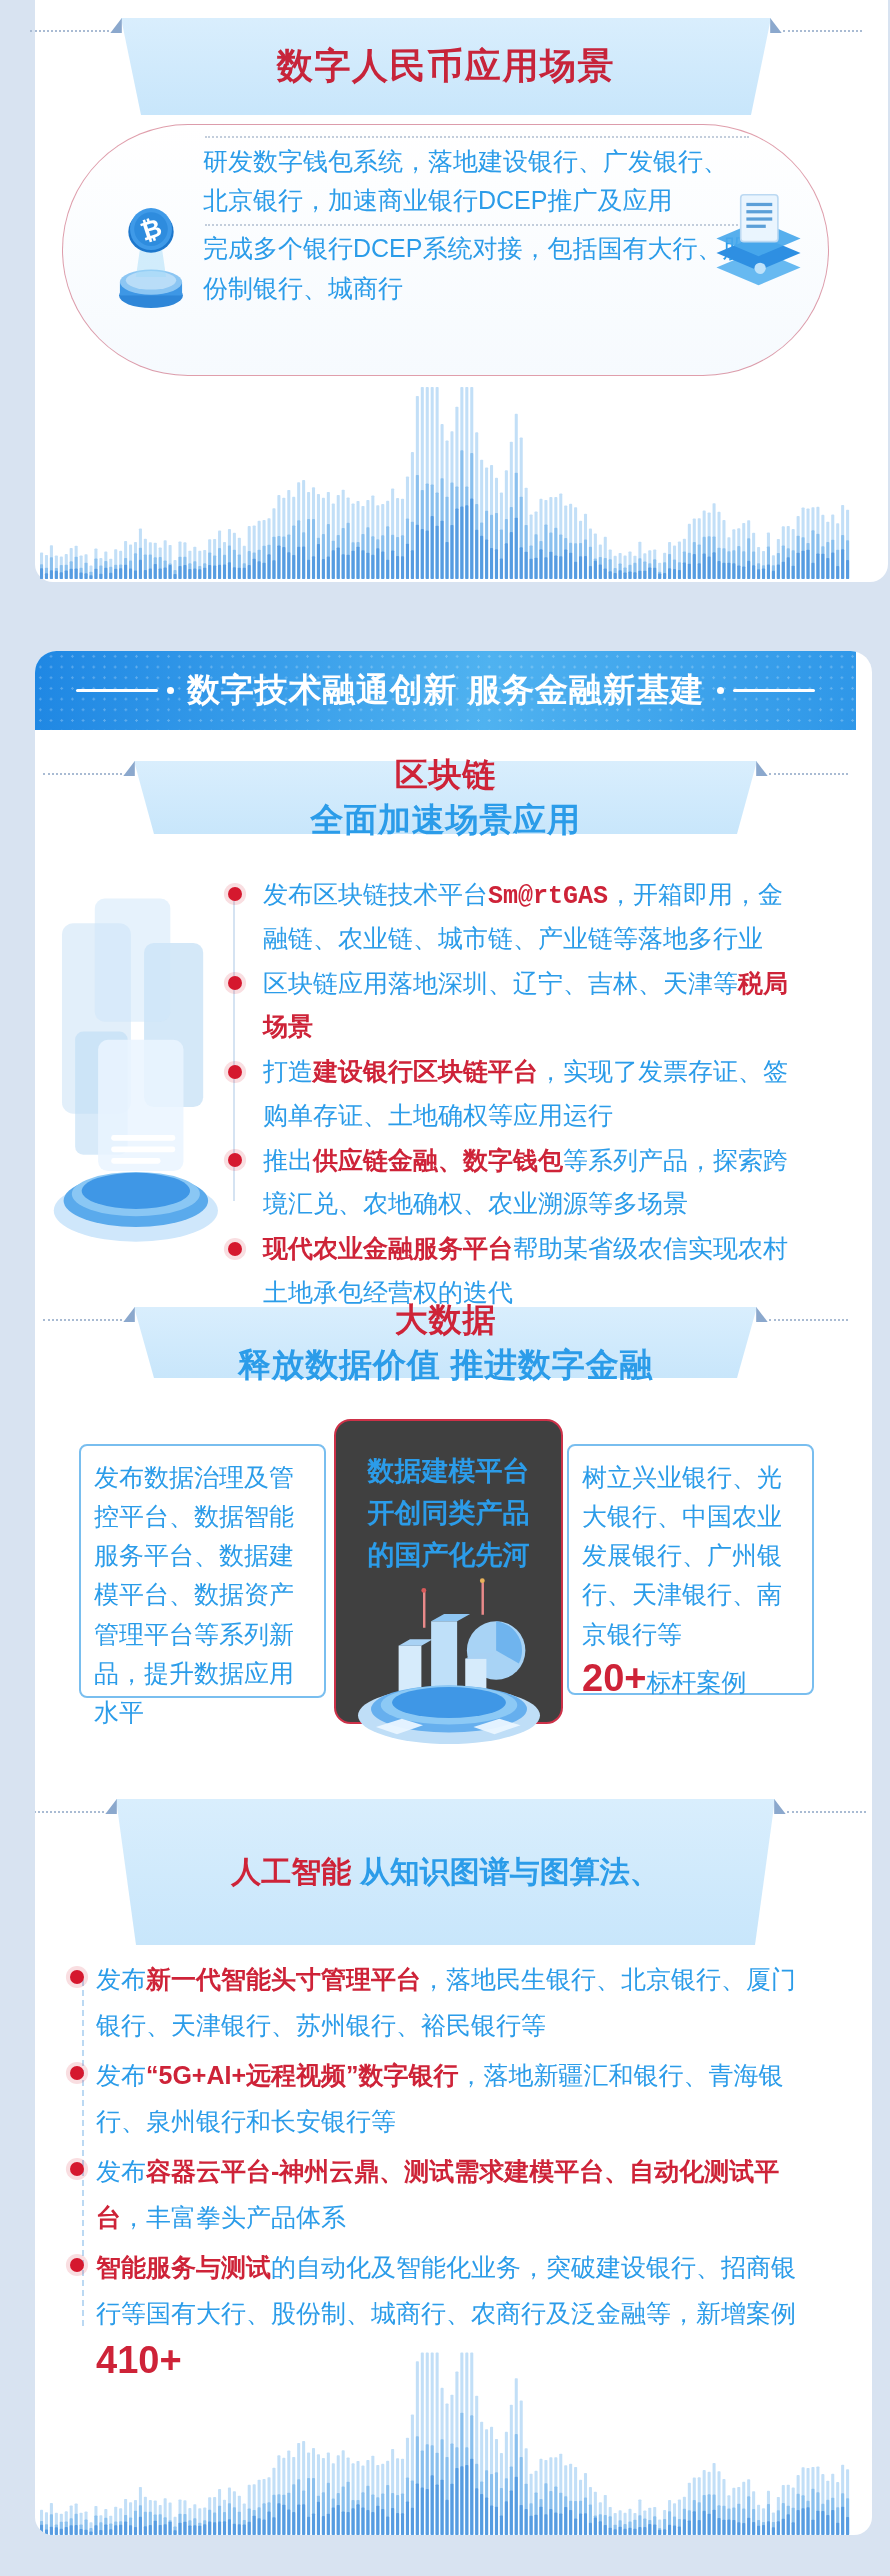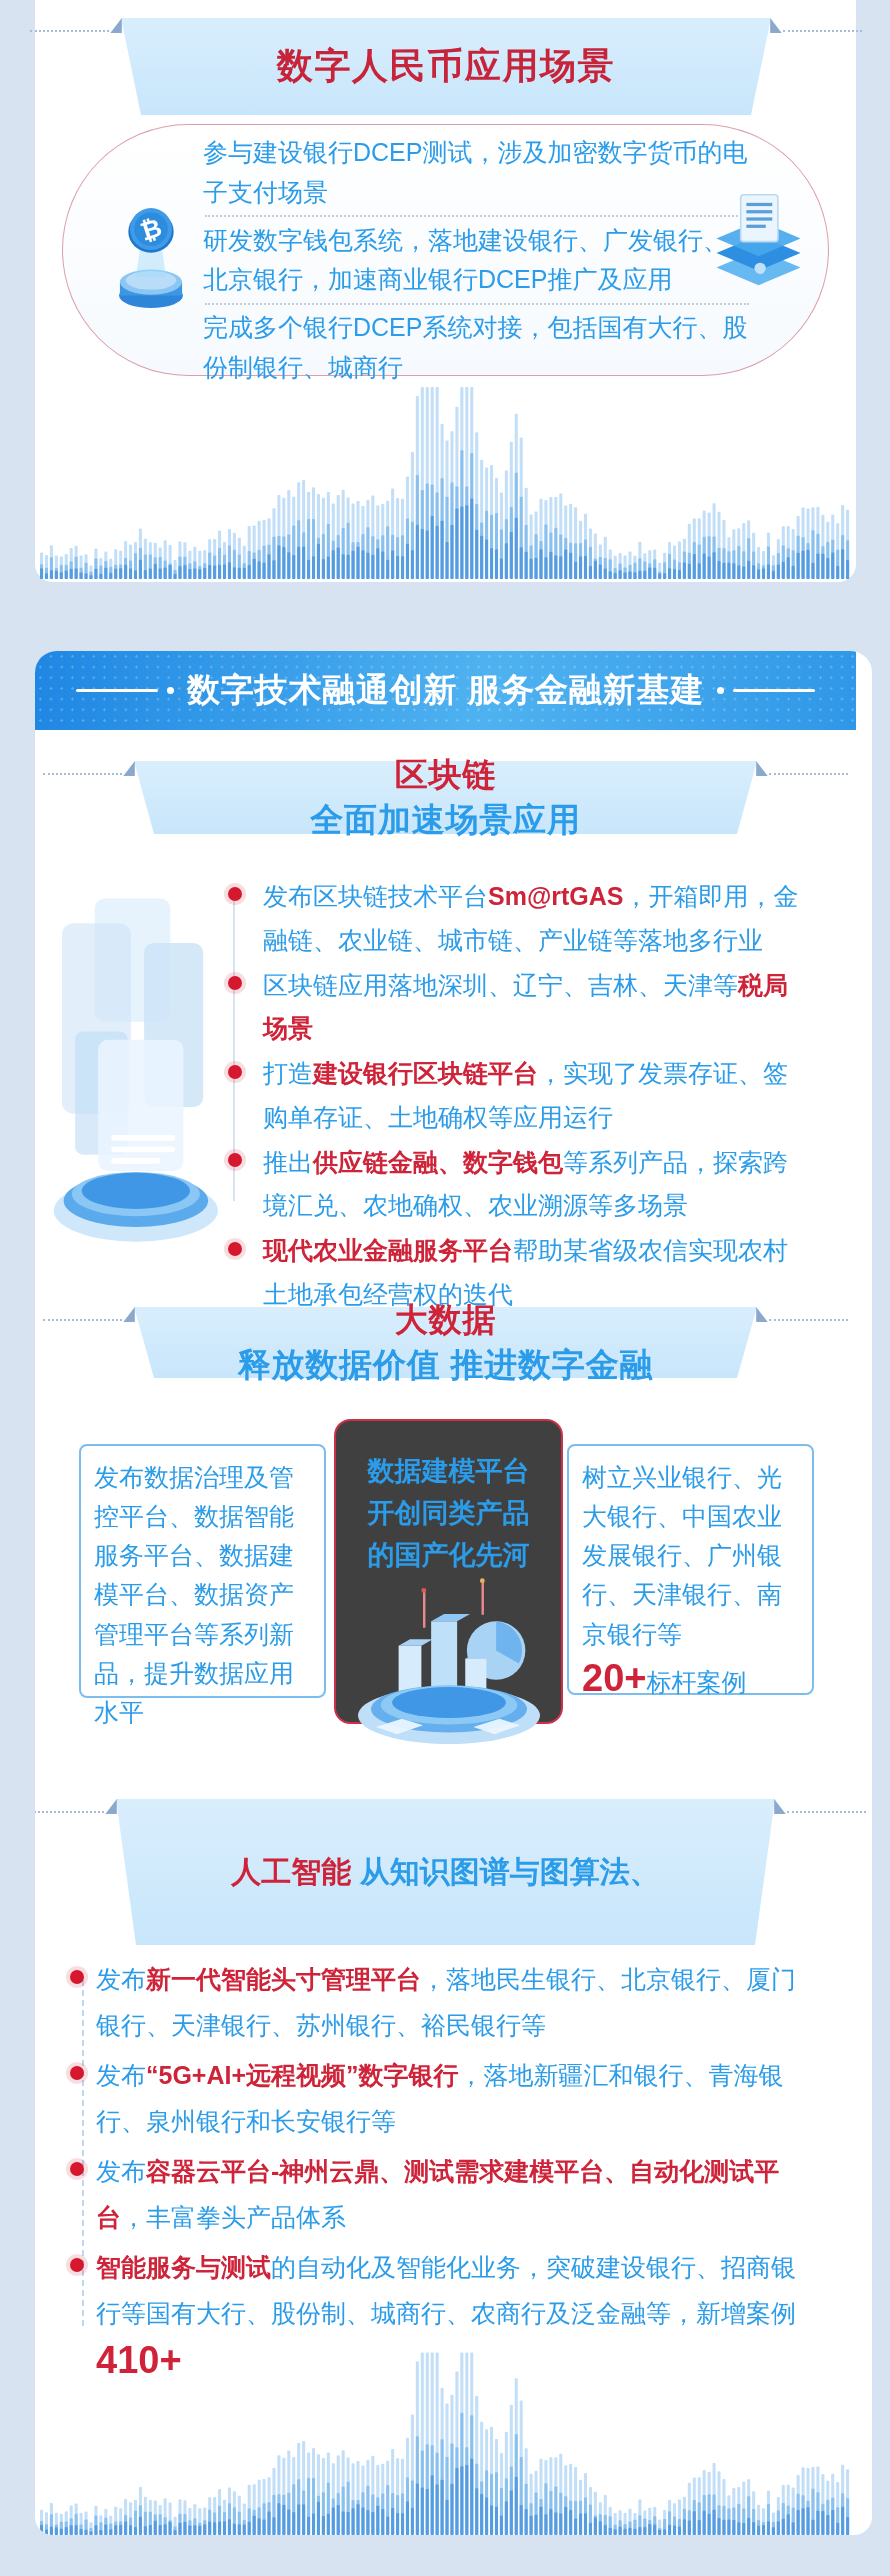--- a/index.html
+++ b/index.html
@@ -3,21 +3,21 @@
 <meta charset="utf-8">
 <style>
   html,body{margin:0;padding:0;}
   body{
     width:890px;height:2576px;position:relative;
     background:#D8E3F1;
     font-family:"Liberation Sans","DejaVu Sans",sans-serif;
     overflow:hidden;
   }
   .card{position:absolute;left:35px;width:821px;background:#ffffff;}
-  #card-top{top:0;height:582px;border-radius:0 0 18px 18px;}
+  #card-top{top:0;height:582px;border-radius:0 0 18px 18px;padding-left:32px;}
   #card-main{top:651px;height:1884px;border-radius:21.4px 21.4px 18px 18px;overflow:hidden;padding-left:16px;}
 
   
   .ribbon{position:absolute;}
   .ribbon-shape{
     position:absolute;inset:0;
     background:linear-gradient(180deg,#D9EEFD 0%,#C8E6FB 100%);
     -webkit-clip-path:polygon(0 0,100% 0,calc(100% - 20px) 100%,20px 100%);
     clip-path:polygon(0 0,100% 0,calc(100% - 20px) 100%,20px 100%);
   }
@@ -70,21 +70,21 @@
   .banner-deco{display:flex;align-items:center;gap:8.2px;}
   .banner-line{width:82px;height:2.5px;background:#ffffff;border-radius:1.6px;}
   .banner-dot{width:7.4px;height:7.4px;border-radius:50%;background:#ffffff;}
 
   
   #ribbon-bc{left:99px;top:110px;width:623px;height:73px;}
   #ribbon-bc .ribbon-text{font-size:33px;letter-spacing:0.8px;}
   #bc-illustration{position:absolute;left:10.7px;top:241px;}
   #bc-line{position:absolute;left:198px;top:247px;width:1.6px;height:303px;background:#D5E3F2;}
   #bc-list{position:absolute;left:228px;top:224px;width:544px;}
-  .bc-item{position:relative;font-size:25px;line-height:1.74;color:#2B9CE9;margin-bottom:1.6px;}
+  .bc-item{position:relative;font-size:25px;line-height:1.74;color:#2B9CE9;margin-bottom:1.6px;font-family:Liberation Mono, monospace;}
   .bc-item .dot{
     position:absolute;left:-35px;top:12.4px;width:14px;height:14px;border-radius:50%;
     background:#D5182E;box-shadow:0 0 0 4.1px rgba(213,24,46,.14);
   }
 
   
   #ribbon-bd{left:99px;top:656px;width:623px;height:71px;}
   #ribbon-bd .ribbon-text{font-size:33px;letter-spacing:0.8px;}
   .bd-box{position:absolute;box-sizing:border-box;border-radius:8px;font-size:25px;line-height:1.57;color:#2B9CE9;}
   #bd-left{left:44px;top:793px;width:247px;height:254px;border:2.1px solid #79BEEF;padding:11.5px 10px 8.2px 13px;}
@@ -128,21 +128,20 @@
       <ellipse cx="50" cy="96" rx="37" ry="15" fill="#8CC6F3"></ellipse>
       <ellipse cx="50" cy="94" rx="30" ry="11" fill="#B9DDF8"></ellipse>
       <polygon points="32,90 68,90 61,42 39,42" fill="#9FD9F8" opacity="0.45"></polygon>
       <ellipse cx="50" cy="36" rx="27" ry="25" fill="#1D77CC"></ellipse>
       <circle cx="50" cy="33" r="25" fill="#3F9AE8"></circle>
       <circle cx="50" cy="33" r="20" fill="#2E8CDE"></circle>
       <text x="50" y="44" text-anchor="middle" font-size="30" font-weight="bold" fill="#ffffff" transform="rotate(-18 50 33)">₿</text>
     </svg>
 
     <div id="dcep-list">
-      <div class="dcep-item"><span class="seg seg-b">参与建设银行DCEP测试，涉及加密数字货币的电子支付场景</span></div>
       <div class="dcep-sep"></div>
       <div class="dcep-item"><span class="seg seg-b">研发数字钱包系统，落地建设银行、广发银行、北京银行，加速商业银行DCEP推广及应用</span></div>
       <div class="dcep-sep"></div>
       <div class="dcep-item"><span class="seg seg-b">完成多个银行DCEP系统对接，包括国有大行、股份制银行、城商行</span></div>
     </div>
 
     <svg id="stack-icon" width="97" height="115" viewBox="0 0 120 140">
       <polygon points="60,74 112,96 60,118 8,96" fill="#5FB5F0" opacity="0.95"></polygon>
       <polygon points="60,56 112,78 60,100 8,78" fill="#2E8FE2"></polygon>
       <polygon points="60,38 112,60 60,82 8,60" fill="#49A8EC" opacity="0.92"></polygon>

